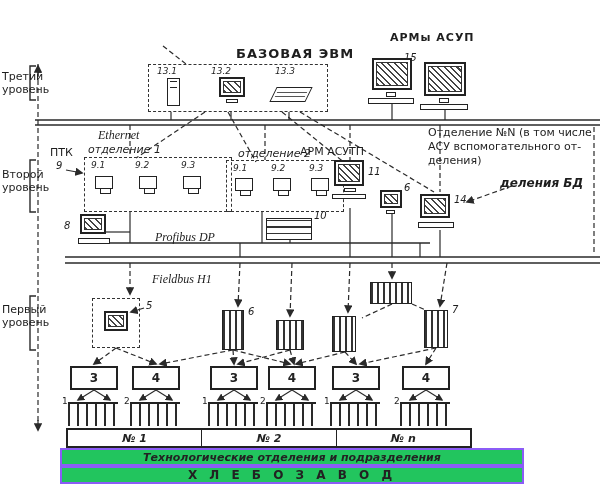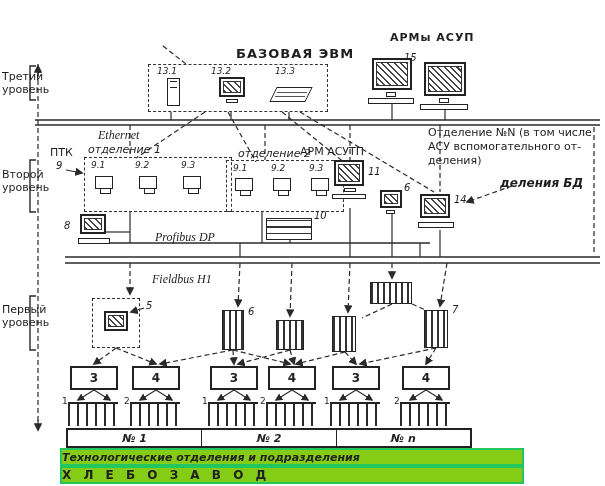--- a/index.html
+++ b/index.html
@@ -30,22 +30,22 @@
   .flat { position:absolute; border:1.6px solid #222;
           background:repeating-linear-gradient(0deg,#fff 0 5px,#333 5px 6.5px); }
   .comb { position:absolute; border-top:2.6px solid #222;
           background:repeating-linear-gradient(90deg,#2a2a2a 0 2px, transparent 2px 9px); }
   .ctrbox { position:absolute; border:2px solid #222; background:#fff; display:flex;
             align-items:center; justify-content:center; font-weight:bold; font-size:12px; }
   .cells { position:absolute; border:2px solid #222; background:#fff; display:flex; }
   .cell { flex:1; display:flex; align-items:center; justify-content:center;
           border-right:1.8px solid #222; font-weight:bold; font-style:italic; font-size:11px; }
   .cell:last-child { border-right:none; }
-  .rowbox { position:absolute; border:2px solid #22c55e; background:#84cc16; display:flex;
-            align-items:center; justify-content:flex-start; }
+  .rowbox { position:absolute; border:2px solid #8b5cf6; background:#22c55e; display:flex;
+            align-items:center; justify-content:center; }
   .two-line { font-size:11px; line-height:13px; }
 </style>
 </head>
 <body>
 
 <div class="canvas">
 
   <svg class="wires" width="605" height="486">
     <defs>
       <marker id="ah" viewBox="0 0 10 10" refX="8" refY="5" markerWidth="7" markerHeight="7" orient="auto-start-reverse">

